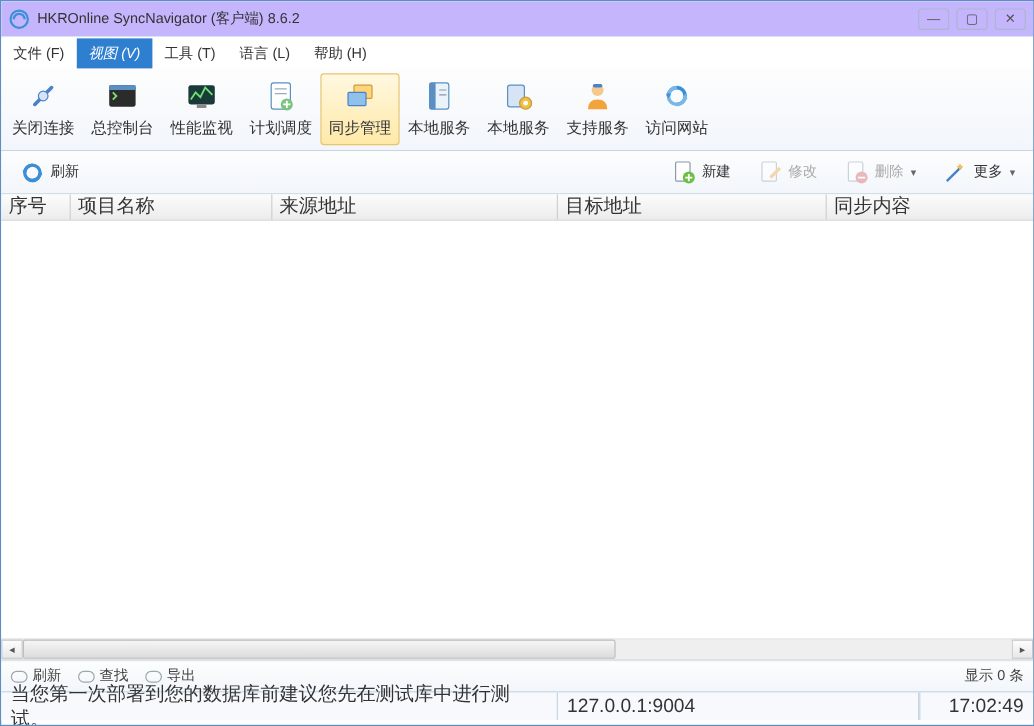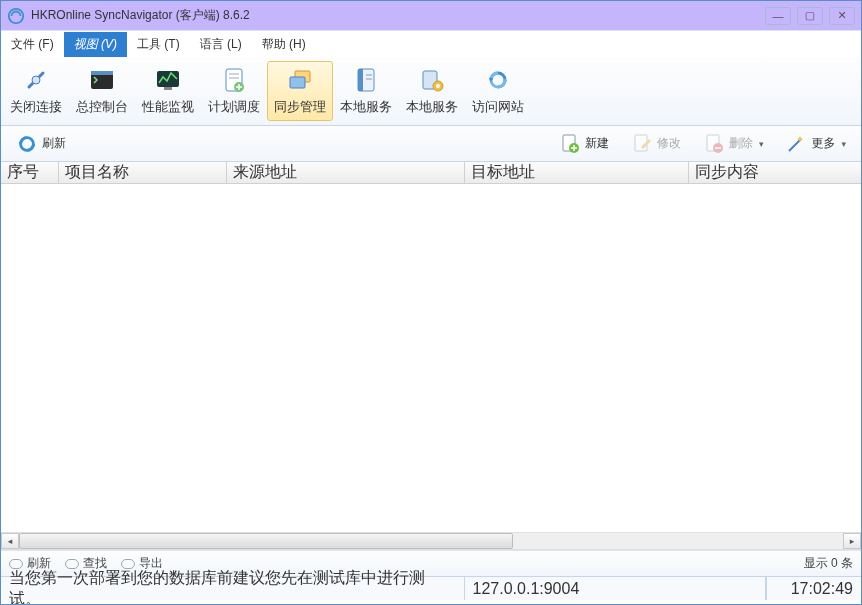--- a/index.html
+++ b/index.html
@@ -136,20 +136,30 @@
           <rect x="6" y="6" width="14" height="18" rx="2" fill="#d6e4f5" stroke="#5a8fc4"></rect>
           <circle cx="21" cy="21" r="5" fill="#f0c040" stroke="#c99b3a"></circle>
           <circle cx="21" cy="21" r="2" fill="#fff"></circle>
         </svg>
       </span>
     <span>本地服务</span>
   </div>
   <div class="tool-btn">
     <span class="tool-icon">
         <svg width="30" height="30" viewBox="0 0 30 30">
+          <circle cx="15" cy="10" r="5" fill="#f5c98c"></circle>
+          <path d="M7 26 Q7 18 15 18 Q23 18 23 26 Z" fill="#f2a33c"></path>
+          <rect x="11" y="5" width="8" height="3" rx="1.5" fill="#4a82c9"></rect>
+        </svg>
+      </span>
+    <span>支持服务</span>
+  </div>
+  <div class="tool-btn">
+    <span class="tool-icon">
+        <svg width="30" height="30" viewBox="0 0 30 30">
           <path d="M8 15 A7 7 0 1 1 15 22" fill="none" stroke="#3a8fd6" stroke-width="3"></path>
           <path d="M22 15 A7 7 0 1 1 15 8" fill="none" stroke="#7bb8ea" stroke-width="3"></path>
           <polygon points="6,13 10,13 8,17" fill="#3a8fd6"></polygon>
           <polygon points="20,17 24,17 22,13" fill="#7bb8ea"></polygon>
         </svg>
       </span>
     <span>访问网站</span>
   </div>
 </div>
 

